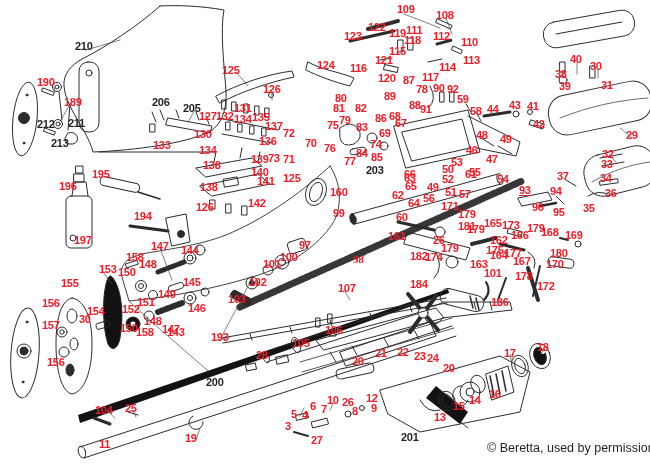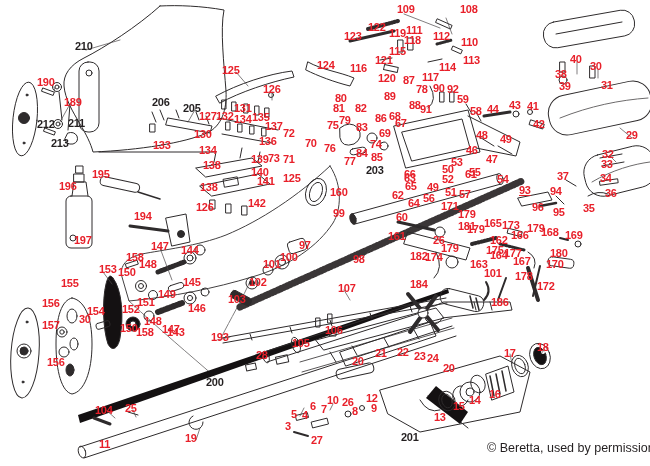--- a/index.html
+++ b/index.html
@@ -366,21 +366,21 @@
       <span class="lbl" style="left: 375px; top: 56px;">121</span>
       <span class="lbl" style="left: 350px; top: 64px;">116</span>
       <span class="lbl" style="left: 317px; top: 61px;">124</span>
       <span class="lbl" style="left: 344px; top: 32px;">123</span>
       <span class="lbl" style="left: 368px; top: 23px;">122</span>
       <span class="lbl" style="left: 389px; top: 29px;">119</span>
       <span class="lbl" style="left: 406px; top: 26px;">111</span>
       <span class="lbl" style="left: 404px; top: 36px;">118</span>
       <span class="lbl" style="left: 389px; top: 47px;">115</span>
       <span class="lbl" style="left: 397px; top: 5px;">109</span>
-      <span class="lbl" style="left: 436px; top: 5px; margin-left: 24px;">108</span>
+      <span class="lbl" style="left: 436px; top: 11px;">108</span>
       <span class="lbl" style="left: 433px; top: 32px;">112</span>
       <span class="lbl" style="left: 461px; top: 38px;">110</span>
       <span class="lbl" style="left: 463px; top: 56px;">113</span>
       <span class="lbl" style="left: 439px; top: 63px;">114</span>
       <span class="lbl" style="left: 433px; top: 84px;">90</span>
       <span class="lbl" style="left: 447px; top: 85px;">92</span>
       <span class="lbl" style="left: 457px; top: 95px;">59</span>
       <span class="lbl" style="left: 470px; top: 107px;">58</span>
       <span class="lbl" style="left: 487px; top: 105px;">44</span>
       <span class="lbl" style="left: 509px; top: 101px;">43</span>
@@ -465,21 +465,21 @@
       <span class="lbl" style="left: 248px; top: 199px;">142</span>
       <span class="lbl" style="left: 196px; top: 203px;">126</span>
       <span class="lbl" style="left: 283px; top: 174px;">125</span>
       <span class="lbl" style="left: 330px; top: 188px;">160</span>
       <span class="lbl" style="left: 333px; top: 209px;">99</span>
       <span class="lbl" style="left: 299px; top: 241px;">97</span>
       <span class="lbl" style="left: 280px; top: 253px;">100</span>
       <span class="lbl" style="left: 263px; top: 260px;">101</span>
       <span class="lbl" style="left: 249px; top: 278px;">102</span>
       <span class="lbl" style="left: 228px; top: 295px;">103</span>
-      <span class="lbl" style="left: 353px; top: 255px;">98</span>
+      <span class="lbl" style="left: 353px; top: 255px; font-family: Liberation Serif, serif;">98</span>
       <span class="lbl" style="left: 338px; top: 284px;">107</span>
       <span class="lbl" style="left: 151px; top: 242px;">147</span>
       <span class="lbl" style="left: 181px; top: 246px;">144</span>
       <span class="lbl" style="left: 126px; top: 253px;">158</span>
       <span class="lbl" style="left: 139px; top: 260px;">148</span>
       <span class="lbl" style="left: 118px; top: 268px;">150</span>
       <span class="lbl" style="left: 99px; top: 265px;">153</span>
       <span class="lbl" style="left: 167px; top: 280px; margin-top: 48px;">143</span>
       <span class="lbl" style="left: 183px; top: 278px;">145</span>
       <span class="lbl" style="left: 158px; top: 290px;">149</span>

